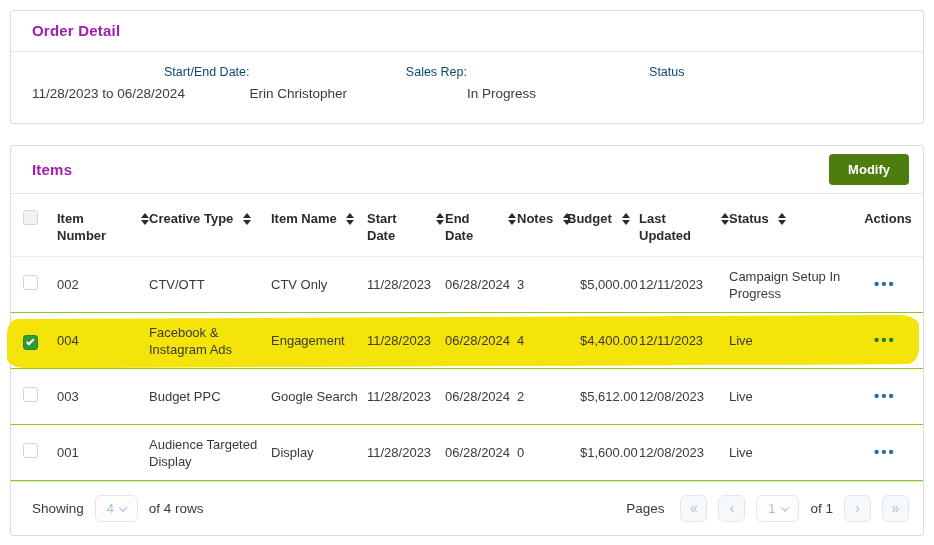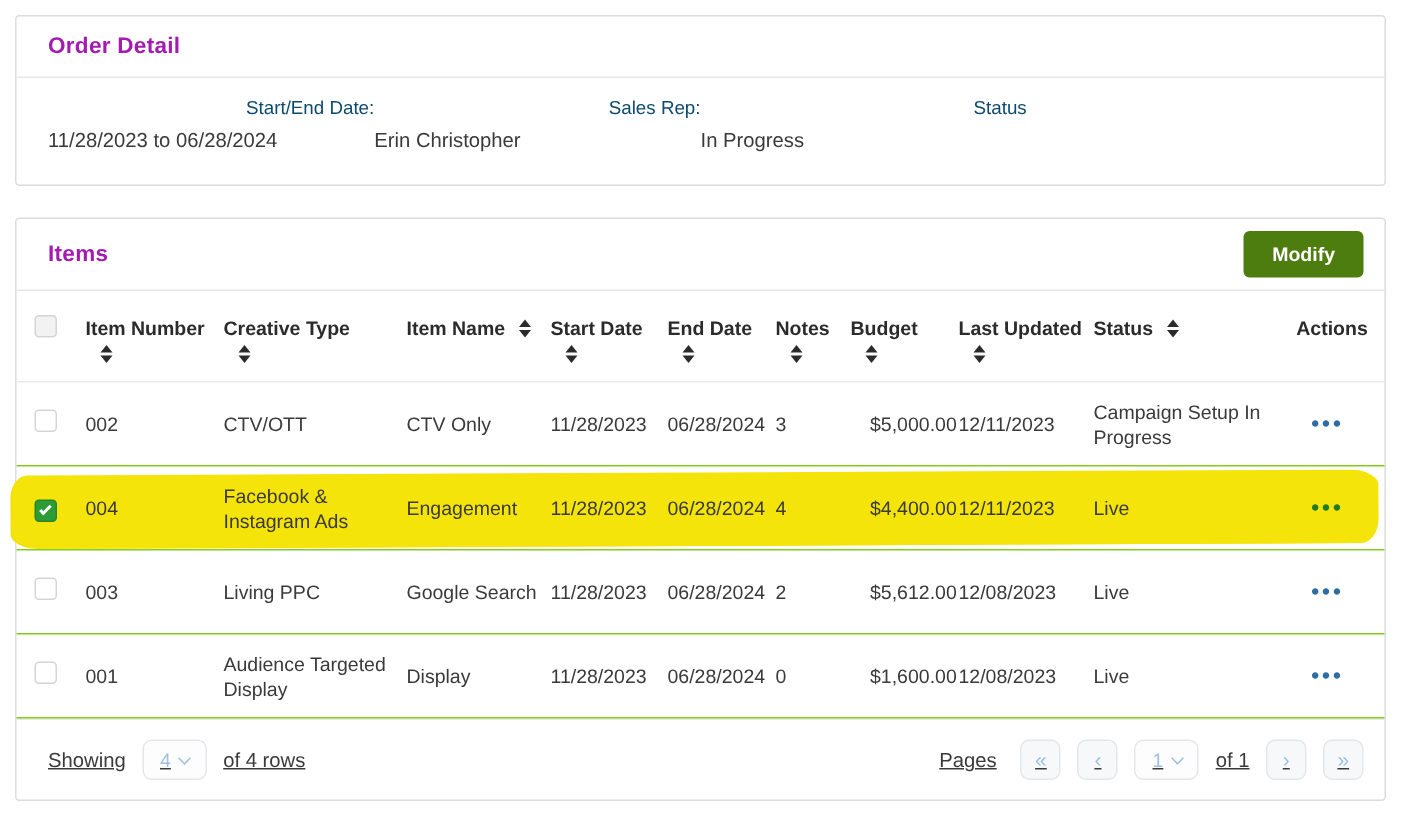--- a/index.html
+++ b/index.html
@@ -54,21 +54,21 @@
   }
   .thead {
     align-items: start;
     padding-top: 16px; padding-bottom: 12px;
     border-bottom: 1px solid #ebebeb;
   }
   .th {
     font-size: 13px; font-weight: 700; color: #2b2b2b;
     display: flex; line-height: 17px;
   }
-  .th.stack { flex-direction: column; }
+  .th.stack { }
   .th.inline { flex-direction: row; align-items: center; gap: 9px; }
   .sort { display: inline-flex; flex-direction: column; gap: 2px; width: 9px; }
   .th.stack .sort { margin-left: 10px; margin-top: 3px; }
   .sort .up {
     width: 0; height: 0;
     border-left: 4px solid transparent; border-right: 4px solid transparent;
     border-bottom: 5px solid #2b2b2b;
   }
   .sort .down {
     width: 0; height: 0;
@@ -114,21 +114,20 @@
     transform: rotate(-45deg) translate(0px, -1px);
   }
 
   
   .table-footer {
     display: flex; align-items: center; justify-content: space-between;
     border-top: 1px solid #e7e7e7;
     padding: 13px 14px 13px 21px;
     height: 54px;
     font-size: 13.5px;
-    text-decoration: underline;
   }
   .footer-left, .footer-right { display: flex; align-items: center; gap: 11px; }
   .dd {
     height: 27px; min-width: 43px; padding: 0 8px;
     border: 1px solid #e4e6e9; border-radius: 6px; background: #fdfdfe;
     display: inline-flex; align-items: center; justify-content: center; gap: 6px;
     color: #9fbfe3; font-size: 13px; cursor: pointer;
   }
   .chev-down {
     width: 6px; height: 6px;
@@ -282,21 +281,21 @@
     <div class="cell actions">
       <span class="ellipsis">•••</span>
     </div>
   </div>
 
   <div class="grid-row row">
     <div class="cell">
       <span class="checkbox"></span>
     </div>
     <div class="cell">003</div>
-    <div class="cell">Living PPC</div>
+    <div class="cell">Budget PPC</div>
     <div class="cell">Google Search</div>
     <div class="cell">11/28/2023</div>
     <div class="cell">06/28/2024</div>
     <div class="cell">2</div>
     <div class="cell budget">$5,612.00</div>
     <div class="cell">12/08/2023</div>
     <div class="cell">Live</div>
     <div class="cell actions">
       <span class="ellipsis">•••</span>
     </div>

